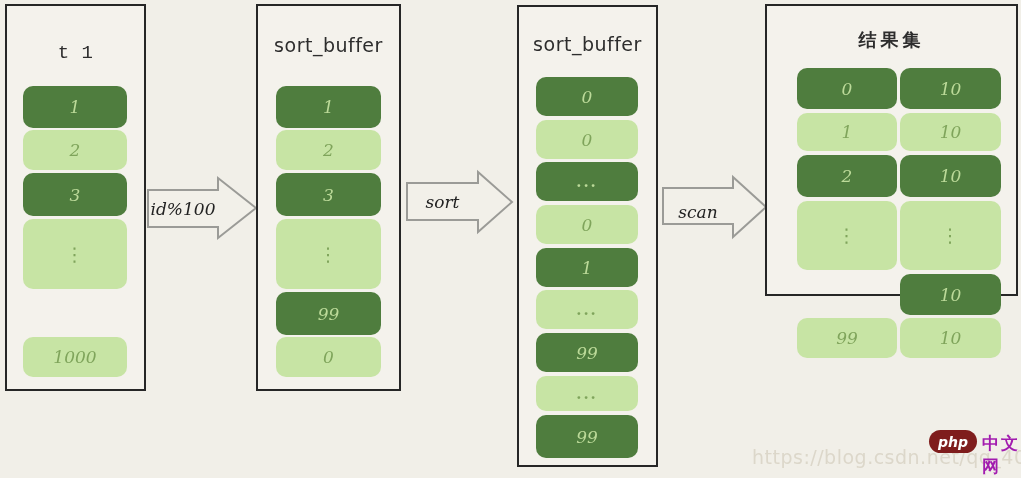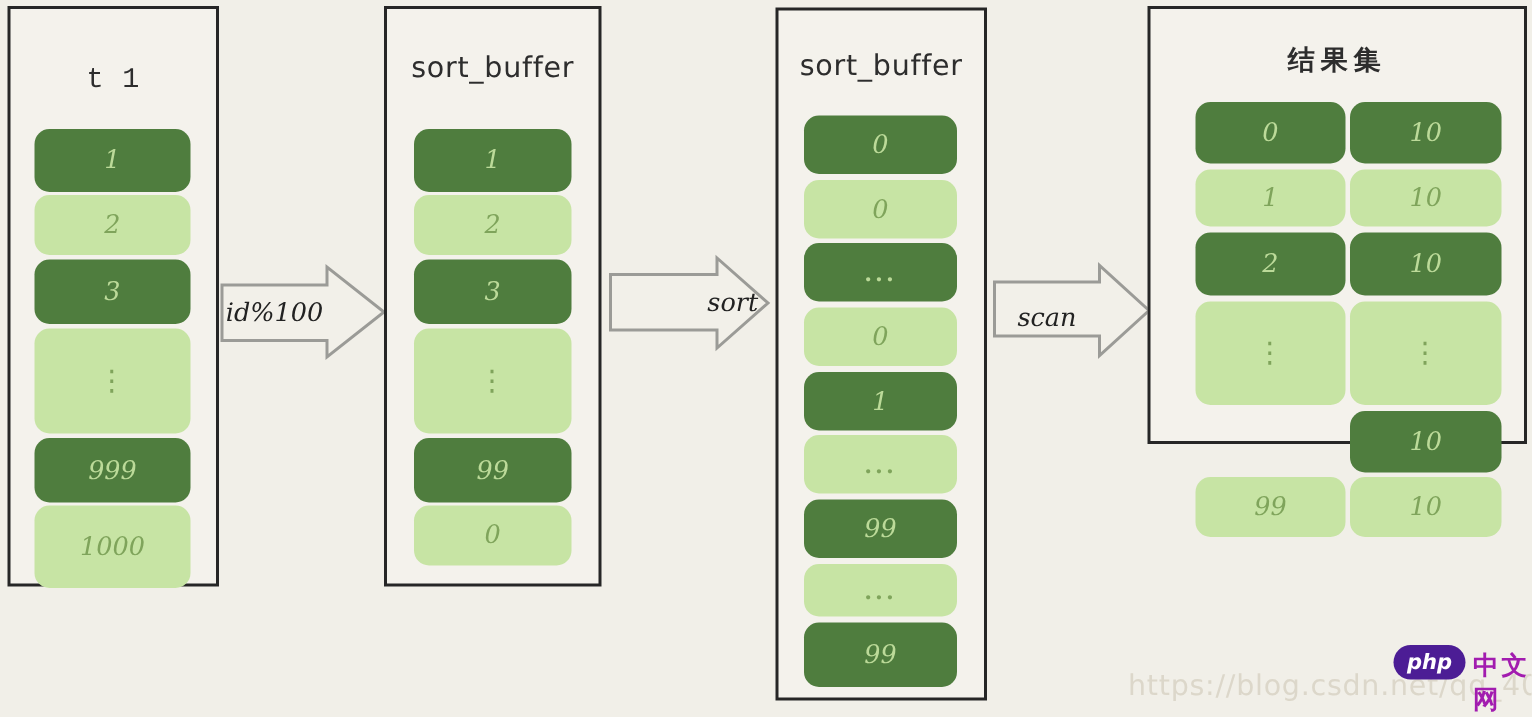--- a/index.html
+++ b/index.html
@@ -34,61 +34,60 @@
     position:absolute;display:flex;align-items:center;justify-content:center;
     font-family:"DejaVu Serif", serif;font-style:italic;font-size:17px;color:#222;
   }
   .wm-url{
     position:absolute;left:752px;top:446px;
     font-size:19px;color:#dcd7ca;letter-spacing:0.5px;
     font-family:"DejaVu Sans", sans-serif;
   }
   .wm-logo{
     position:absolute;left:929px;top:430px;width:48px;height:23px;
-    background:#4c1d95;border-radius:12px;
+    background:#7f1d1d;border-radius:12px;
     display:flex;align-items:center;justify-content:center;
     color:#ffffff;font-style:italic;font-weight:bold;font-size:14px;
   }
   .wm-site{
     position:absolute;left:982px;top:432px;
     font-size:17px;font-weight:bold;color:#a21caf;letter-spacing:2px;
   }
 </style>
 </head>
 <body>
 
 <div class="panel" style="left:5px;top:4px;width:141px;height:387px;">
   <div class="panel-title" style="top:36px;font-family:Liberation Mono, monospace;">t 1</div>
   <div class="cell dark" style="left:16px;top:80px;width:104px;height:42px;">1</div>
   <div class="cell light" style="left:16px;top:124px;width:104px;height:40px;">2</div>
   <div class="cell dark" style="left:16px;top:167px;width:104px;height:43px;">3</div>
   <div class="cell light dots" style="left:16px;top:213px;width:104px;height:70px;">⋮</div>
-  <div class="cell dark" style="left:16px;top:286px;width:104px;height:43px;">999</div>
-  <div class="cell light" style="left:16px;top:331px;width:104px;height:55px;">1000</div>
+  <div class="cell light" style="left:16px;top:331px;width:104px;height:40px;">1000</div>
 </div>
 
 <svg class="arrow-svg" style="left:146px;top:176px;" width="112" height="64" viewBox="0 0 112 64">
   <polygon points="2,14 72,14 72,2 110,32 72,62 72,51 2,51" fill="#f2f0e9" stroke="#9b9b97" stroke-width="2" stroke-linejoin="miter"></polygon>
 </svg>
 <div class="arrow-label" style="left:148px;top:190px;width:70px;height:37px;">id%100</div>
 
 <div class="panel" style="left:256px;top:4px;width:145px;height:387px;">
   <div class="panel-title" style="top:28px;">sort_buffer</div>
   <div class="cell dark" style="left:18px;top:80px;width:105px;height:42px;">1</div>
   <div class="cell light" style="left:18px;top:124px;width:105px;height:40px;">2</div>
   <div class="cell dark" style="left:18px;top:167px;width:105px;height:43px;">3</div>
   <div class="cell light dots" style="left:18px;top:213px;width:105px;height:70px;">⋮</div>
   <div class="cell dark" style="left:18px;top:286px;width:105px;height:43px;">99</div>
   <div class="cell light" style="left:18px;top:331px;width:105px;height:40px;">0</div>
 </div>
 
 <svg class="arrow-svg" style="left:405px;top:170px;" width="110" height="64" viewBox="0 0 110 64">
   <polygon points="2,13 73,13 73,2 107,32 73,62 73,50 2,50" fill="#f2f0e9" stroke="#9b9b97" stroke-width="2" stroke-linejoin="miter"></polygon>
 </svg>
-<div class="arrow-label" style="left:407px;top:183px;width:71px;height:37px;padding-left:46px;">sort</div>
+<div class="arrow-label" style="left:407px;top:183px;width:71px;height:37px;">sort</div>
 
 <div class="panel" style="left:517px;top:5px;width:141px;height:462px;">
   <div class="panel-title" style="top:26px;">sort_buffer</div>
   <div class="cell dark" style="left:17px;top:70px;width:102px;height:39px;">0</div>
   <div class="cell light" style="left:17px;top:113px;width:102px;height:39px;">0</div>
   <div class="cell dark hdots" style="left:17px;top:155px;width:102px;height:39px;">...</div>
   <div class="cell light" style="left:17px;top:198px;width:102px;height:39px;">0</div>
   <div class="cell dark" style="left:17px;top:241px;width:102px;height:39px;">1</div>
   <div class="cell light hdots" style="left:17px;top:283px;width:102px;height:39px;">...</div>
   <div class="cell dark" style="left:17px;top:326px;width:102px;height:39px;">99</div>

